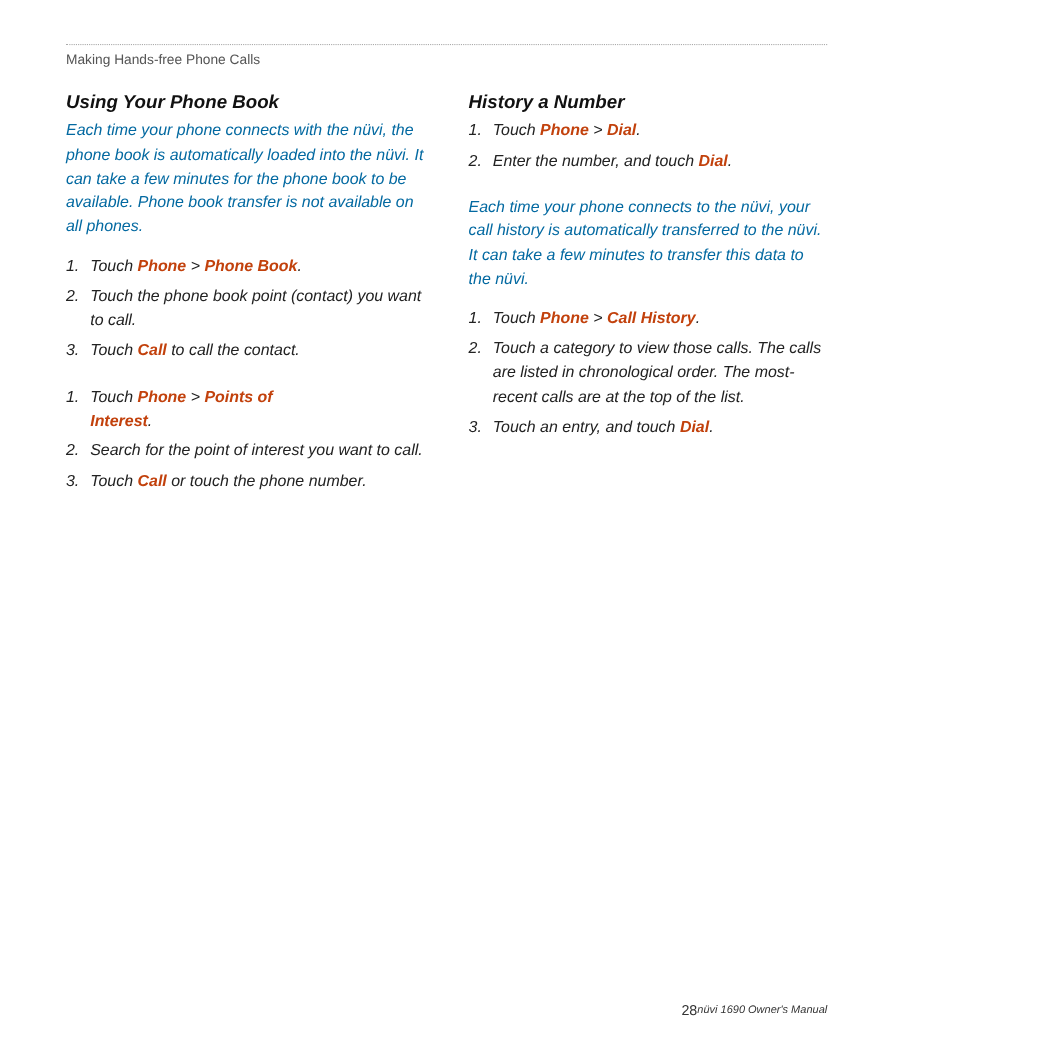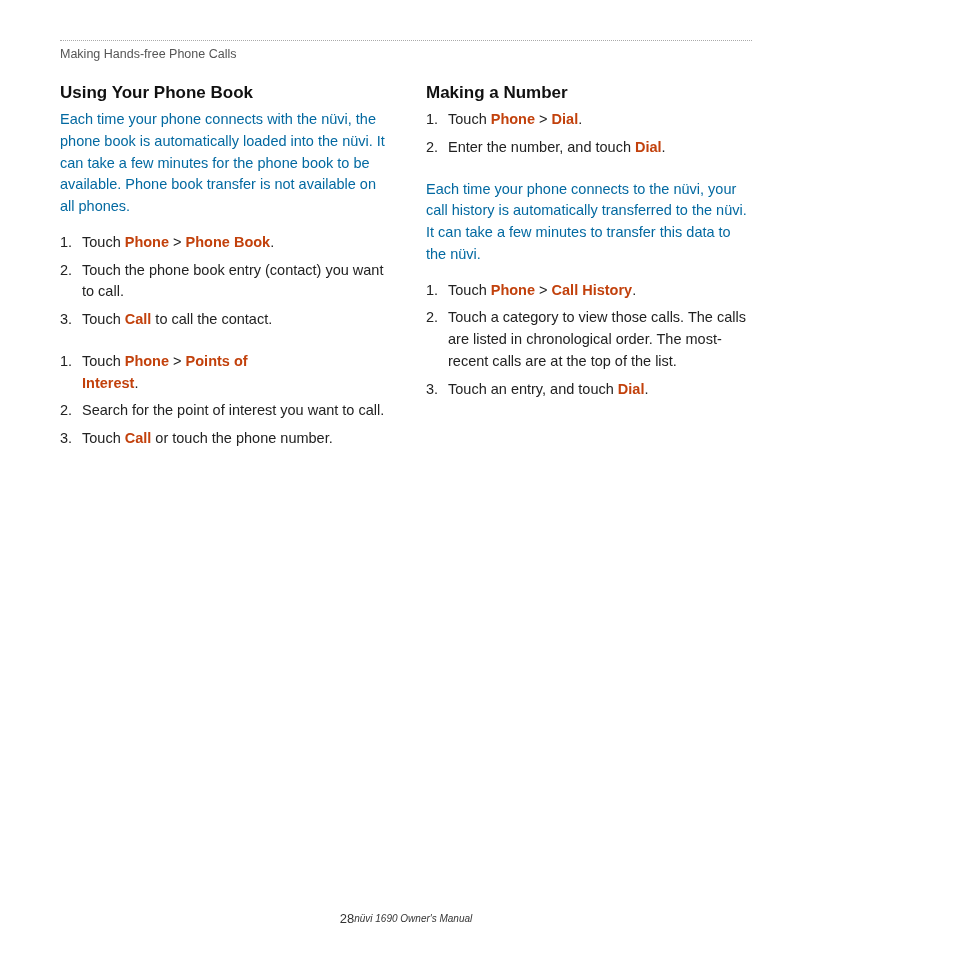--- a/index.html
+++ b/index.html
@@ -80,29 +80,30 @@
       min-width: 22px;
       font-size: 14.5px;
     }
 
     .numbered-list li .text {
       flex: 1;
     }
 
     .section-gap {
       margin-bottom: 20px;
+      font-style: italic;
     }
 
     .footer {
       position: absolute;
       bottom: 28px;
       left: 60px;
       right: 60px;
       display: flex;
-      justify-content: center;
+      justify-content: flex-end;
       align-items: center;
     }
 
     .footer-page {
       font-size: 13px;
       color: #333333;
     }
 
     .footer-title {
       font-size: 10px;
@@ -127,21 +128,21 @@
         <div class="section-title">Using Your Phone Book</div>
         <div class="section-body">Each time your phone connects with the nüvi, the phone book is automatically loaded into the nüvi. It can take a few minutes for the phone book to be available. Phone book transfer is not available on all phones.</div>
 
         <ol class="numbered-list">
           <li>
             <span class="num">1.</span>
             <span class="text">Touch <span class="blue-link">Phone</span> &gt; <span class="blue-link">Phone Book</span>.</span>
           </li>
           <li>
             <span class="num">2.</span>
-            <span class="text">Touch the phone book entry (contact) you want to call.</span>
+            <span class="text">Touch the phone book point (contact) you want to call.</span>
           </li>
           <li>
             <span class="num">3.</span>
             <span class="text">Touch <span class="blue-link">Call</span> to call the contact.</span>
           </li>
         </ol>
       </div>
 
       <div class="section-gap">
 
@@ -159,21 +160,21 @@
             <span class="text">Touch <span class="blue-link">Call</span> or touch the phone number.</span>
           </li>
         </ol>
       </div>
 
     </div>
 
     <div class="col-right">
 
       <div class="section-gap">
-        <div class="section-title">Making a Number</div>
+        <div class="section-title">History a Number</div>
 
         <ol class="numbered-list">
           <li>
             <span class="num">1.</span>
             <span class="text">Touch <span class="blue-link">Phone</span> &gt; <span class="blue-link">Dial</span>.</span>
           </li>
           <li>
             <span class="num">2.</span>
             <span class="text">Enter the number, and touch <span class="blue-link">Dial</span>.</span>
           </li>

